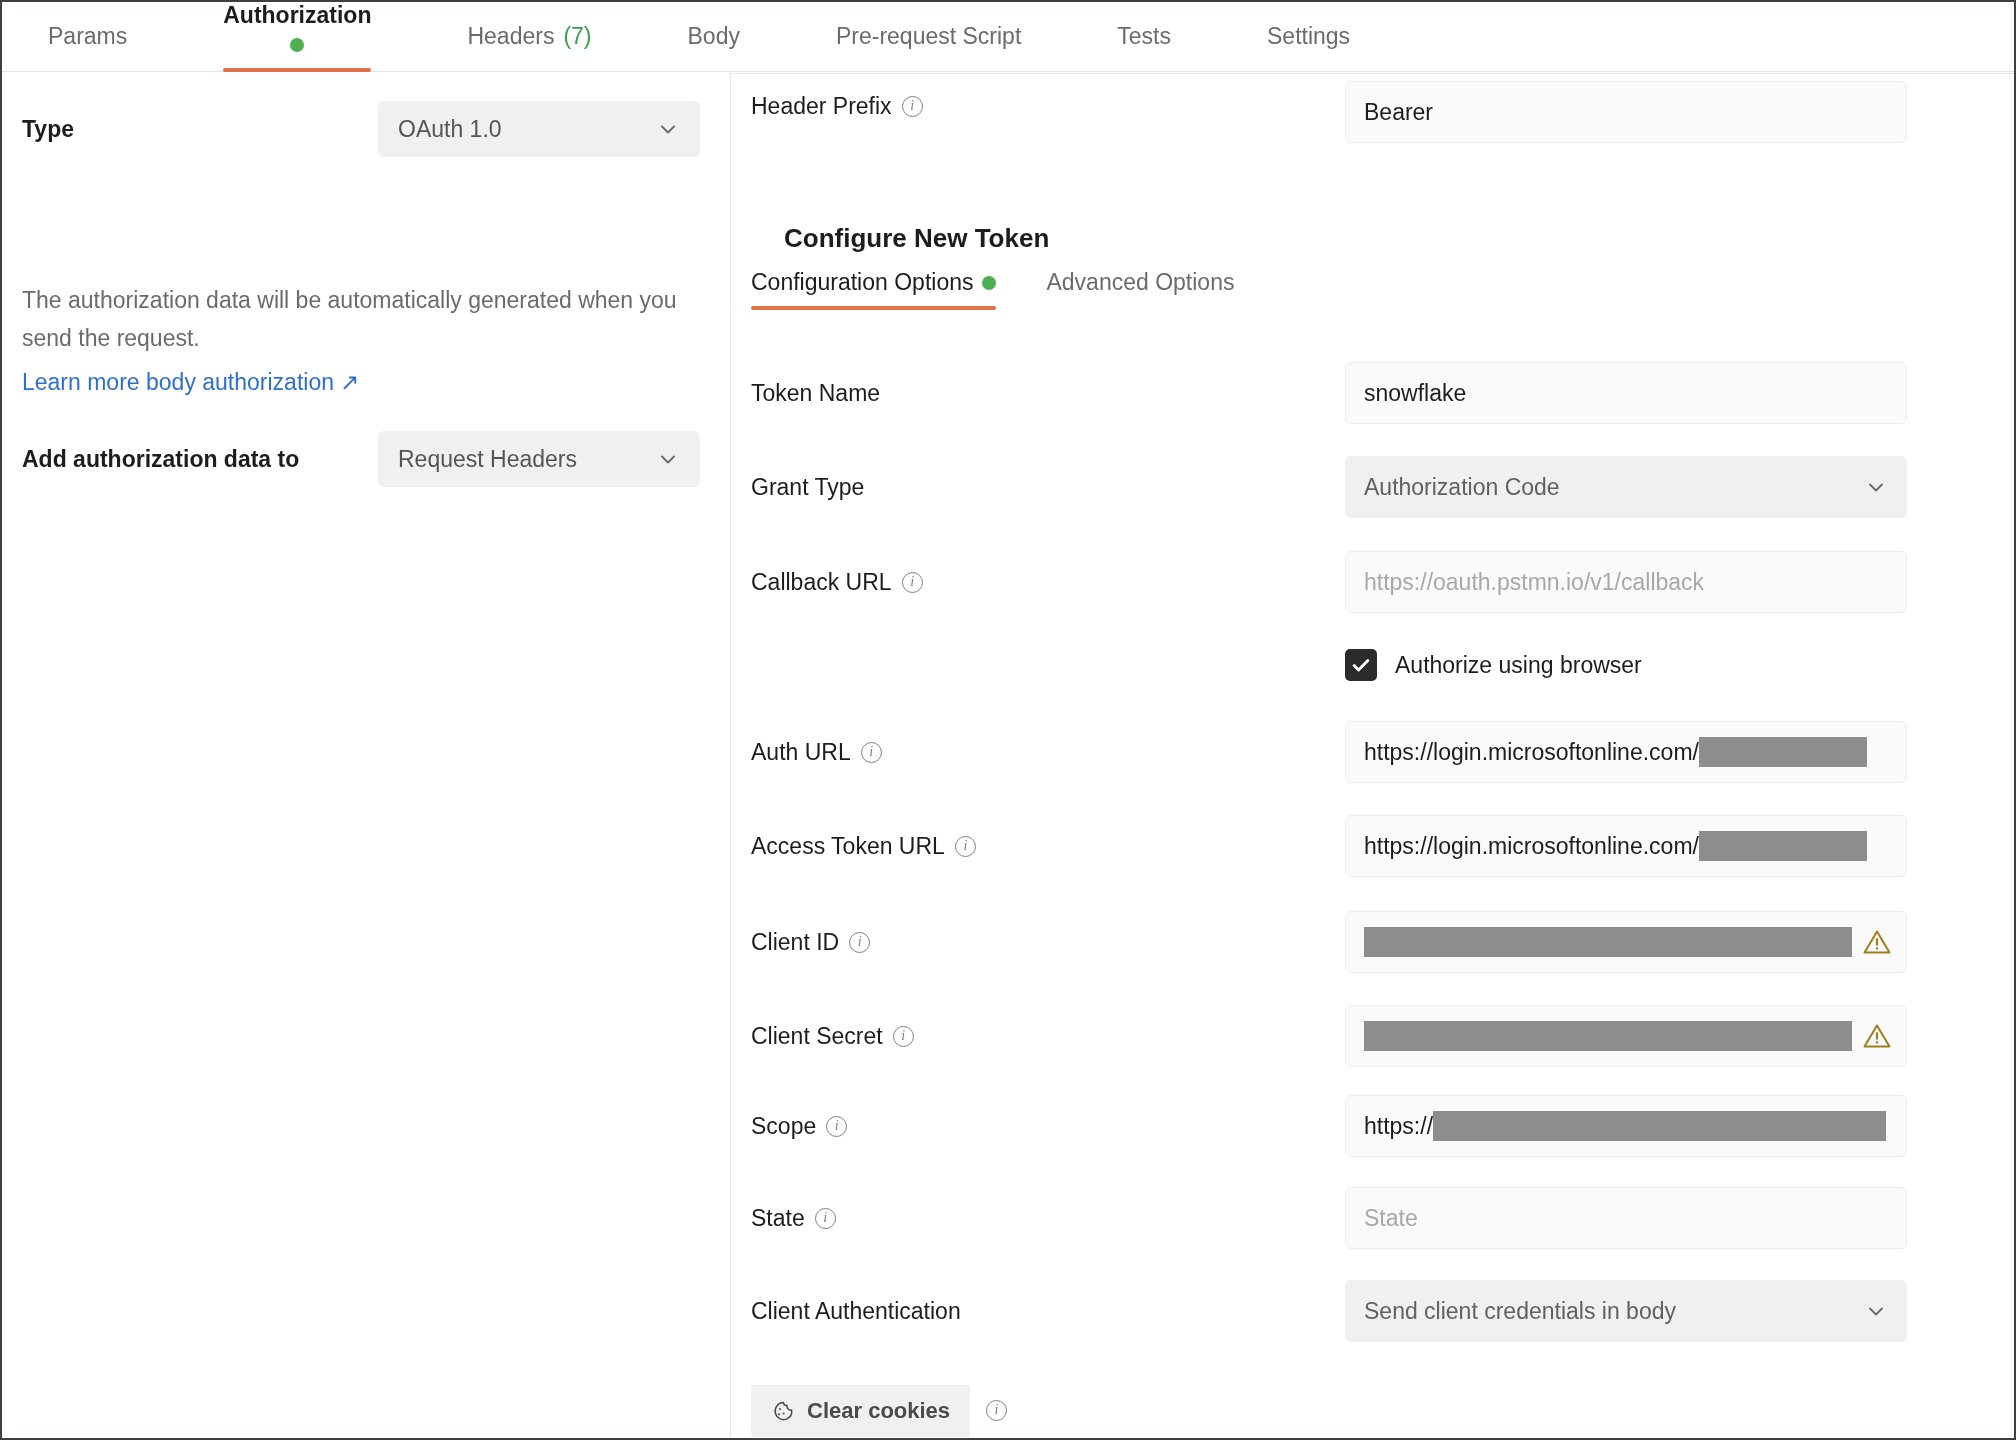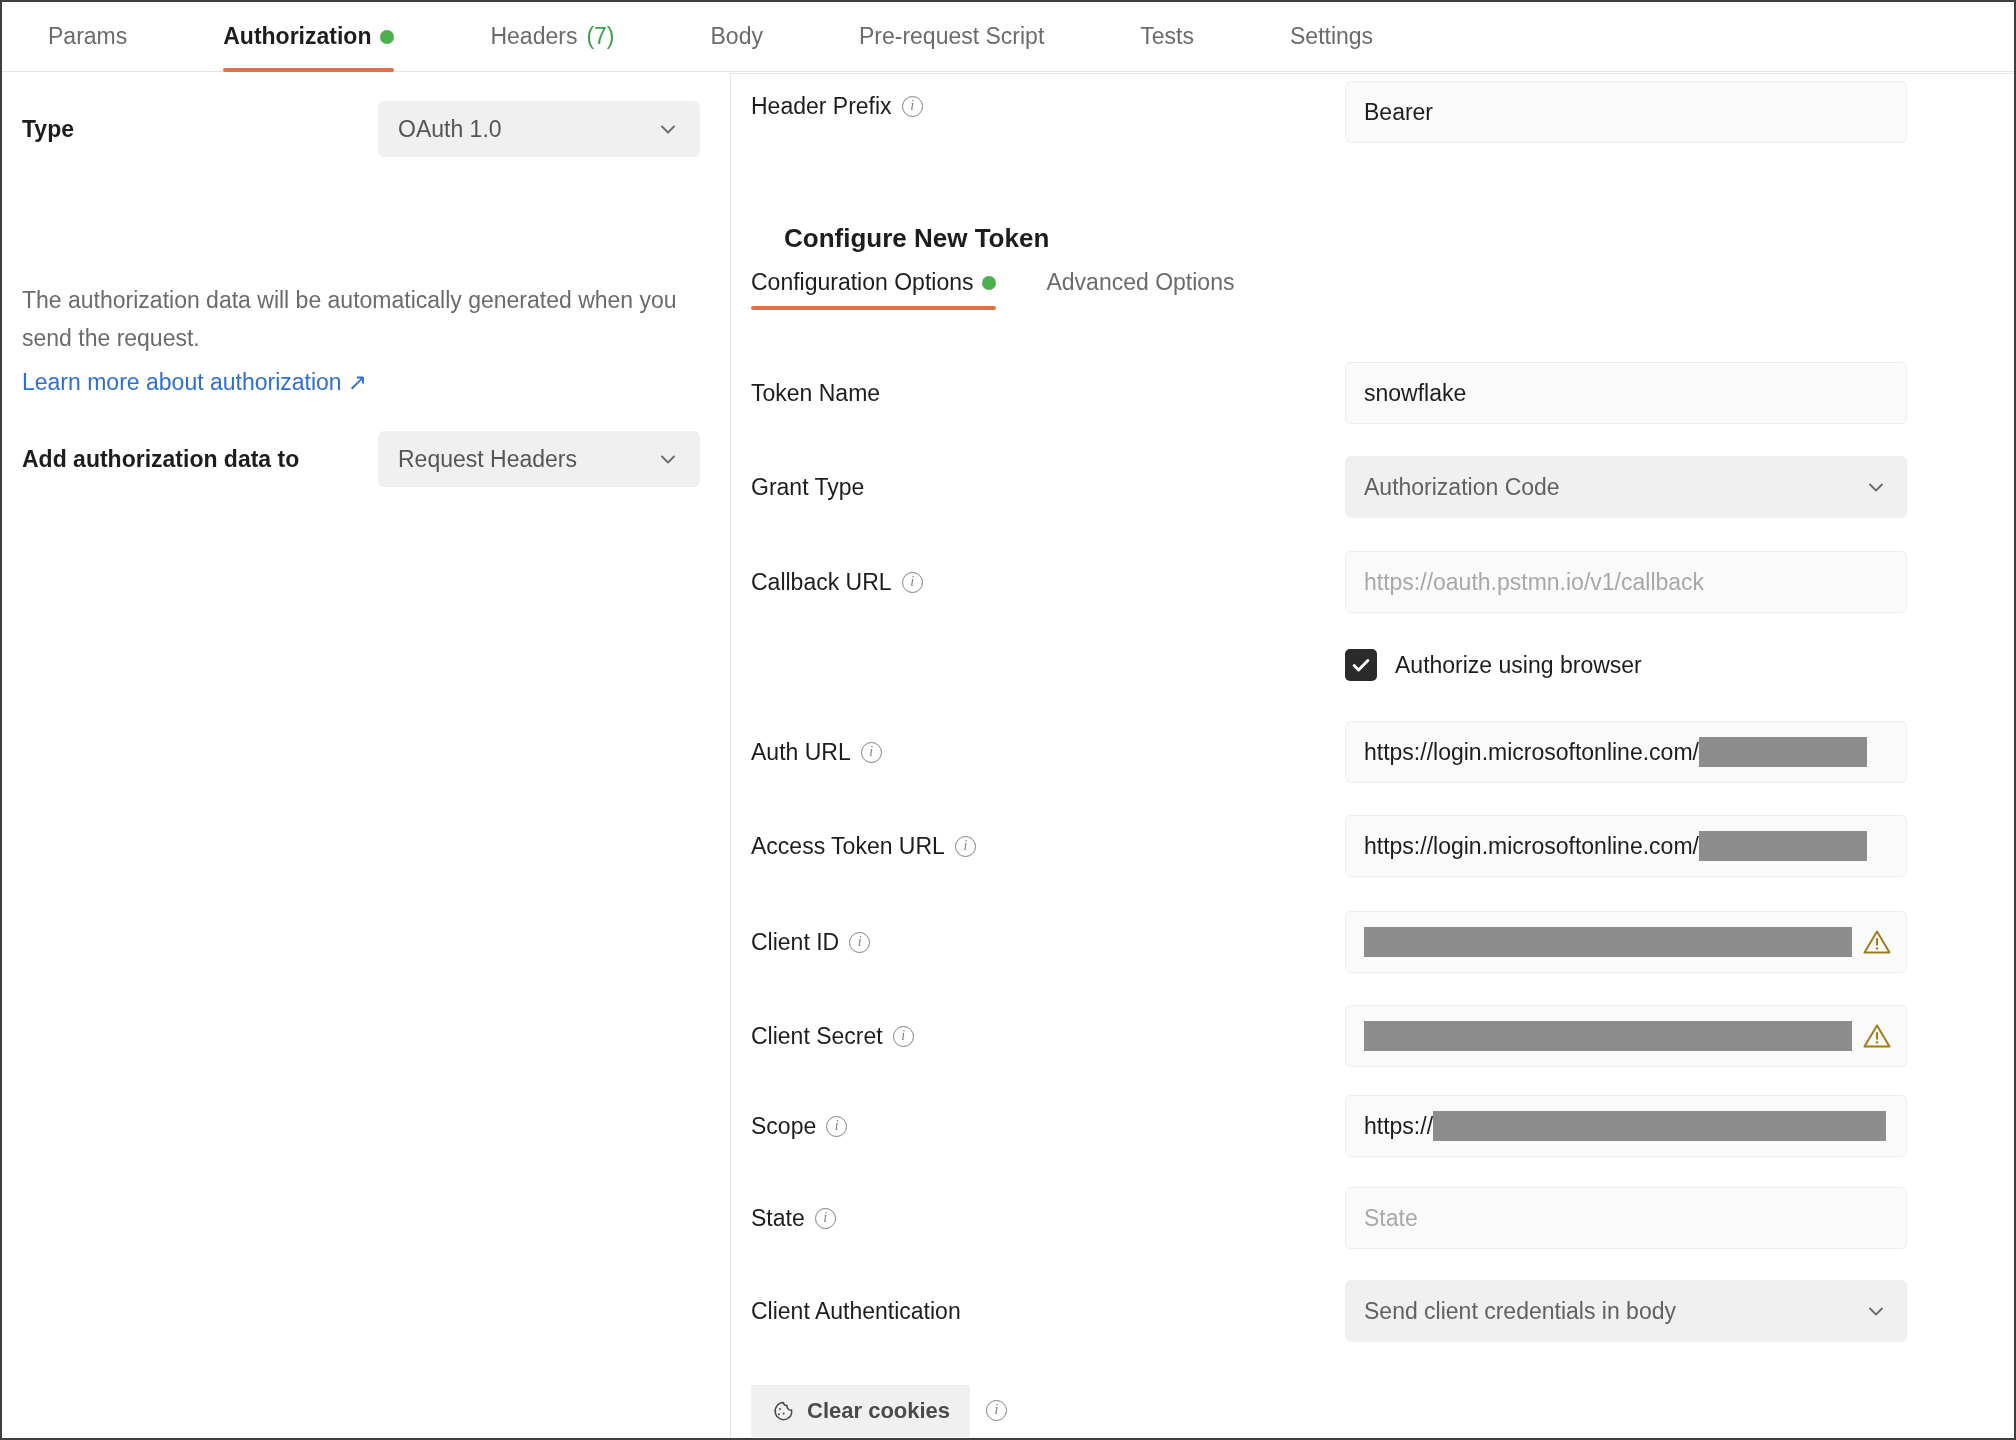--- a/index.html
+++ b/index.html
@@ -29,21 +29,21 @@
   .tab {
     position: relative;
     height: 70px;
     display: flex; align-items: center; gap: 9px;
     padding: 0 26px;
     font-size: 23px;
     color: #6b6b6b;
     white-space: nowrap;
     cursor: pointer;
   }
-  .tab.active { color: #1d1d1d; font-weight: 600; }
+  .tab.active { color: #1d1d1d; font-weight: 600; flex-direction: column; }
   .tab.active::after {
     content: ""; position: absolute;
     left: 26px; right: 26px; bottom: 0;
     height: 4px; background: #e0714a; border-radius: 2px;
   }
   .tab .count { color: #3a9e4f; }
   .dot-green {
     width: 14px; height: 14px; border-radius: 50%;
     background: #4caf50; display: inline-block; flex: none;
   }
@@ -216,21 +216,21 @@
           <span>OAuth 1.0</span>
           <svg class="chevron" width="24" height="24" viewBox="0 0 24 24" fill="none">
             <path d="M6 9.5l6 6 6-6" stroke="#6b6b6b" stroke-width="1.9" stroke-linecap="round" stroke-linejoin="round"></path>
           </svg>
         </div>
       </div>
 
       <div class="help-text">The authorization data will be automatically generated when you send the request.</div>
 
       <div class="help-link">
-        <span>Learn more about authorization</span>
+        <span>Learn more body authorization</span>
         <span>↗</span>
       </div>
 
       <div class="row-addto">
         <div class="lbl-strong lbl-left">Add authorization data to</div>
         <div class="select-box left-select">
           <span>Request Headers</span>
           <svg class="chevron" width="24" height="24" viewBox="0 0 24 24" fill="none">
             <path d="M6 9.5l6 6 6-6" stroke="#6b6b6b" stroke-width="1.9" stroke-linecap="round" stroke-linejoin="round"></path>
           </svg>

